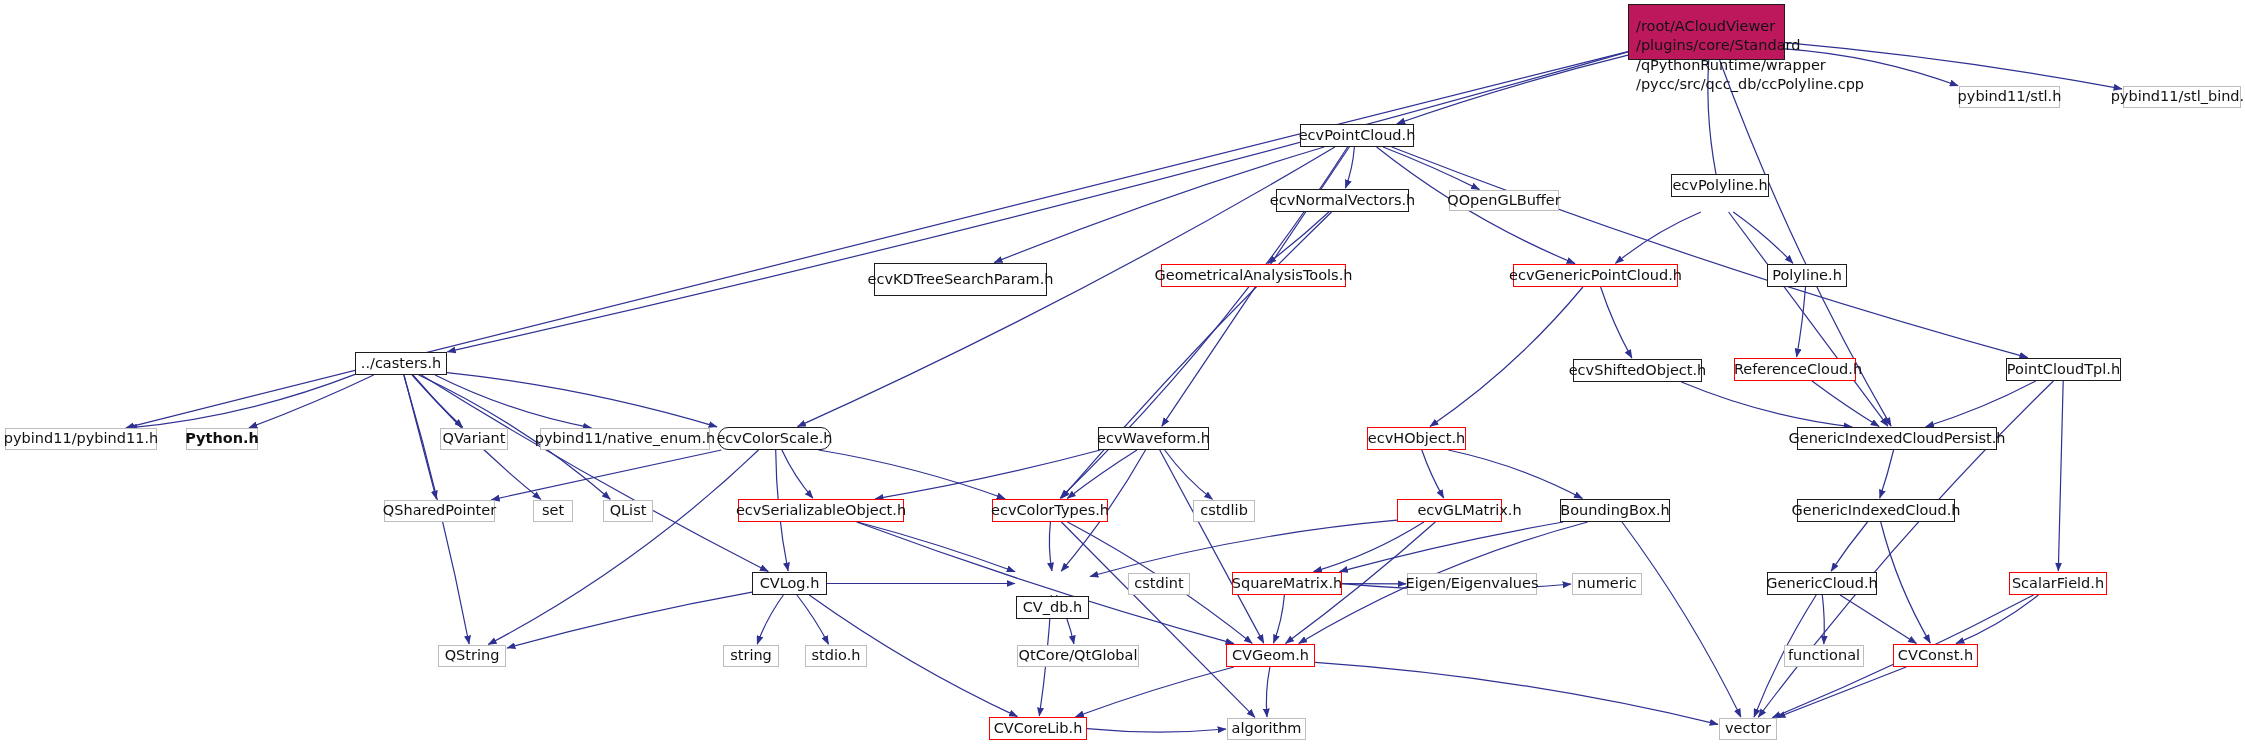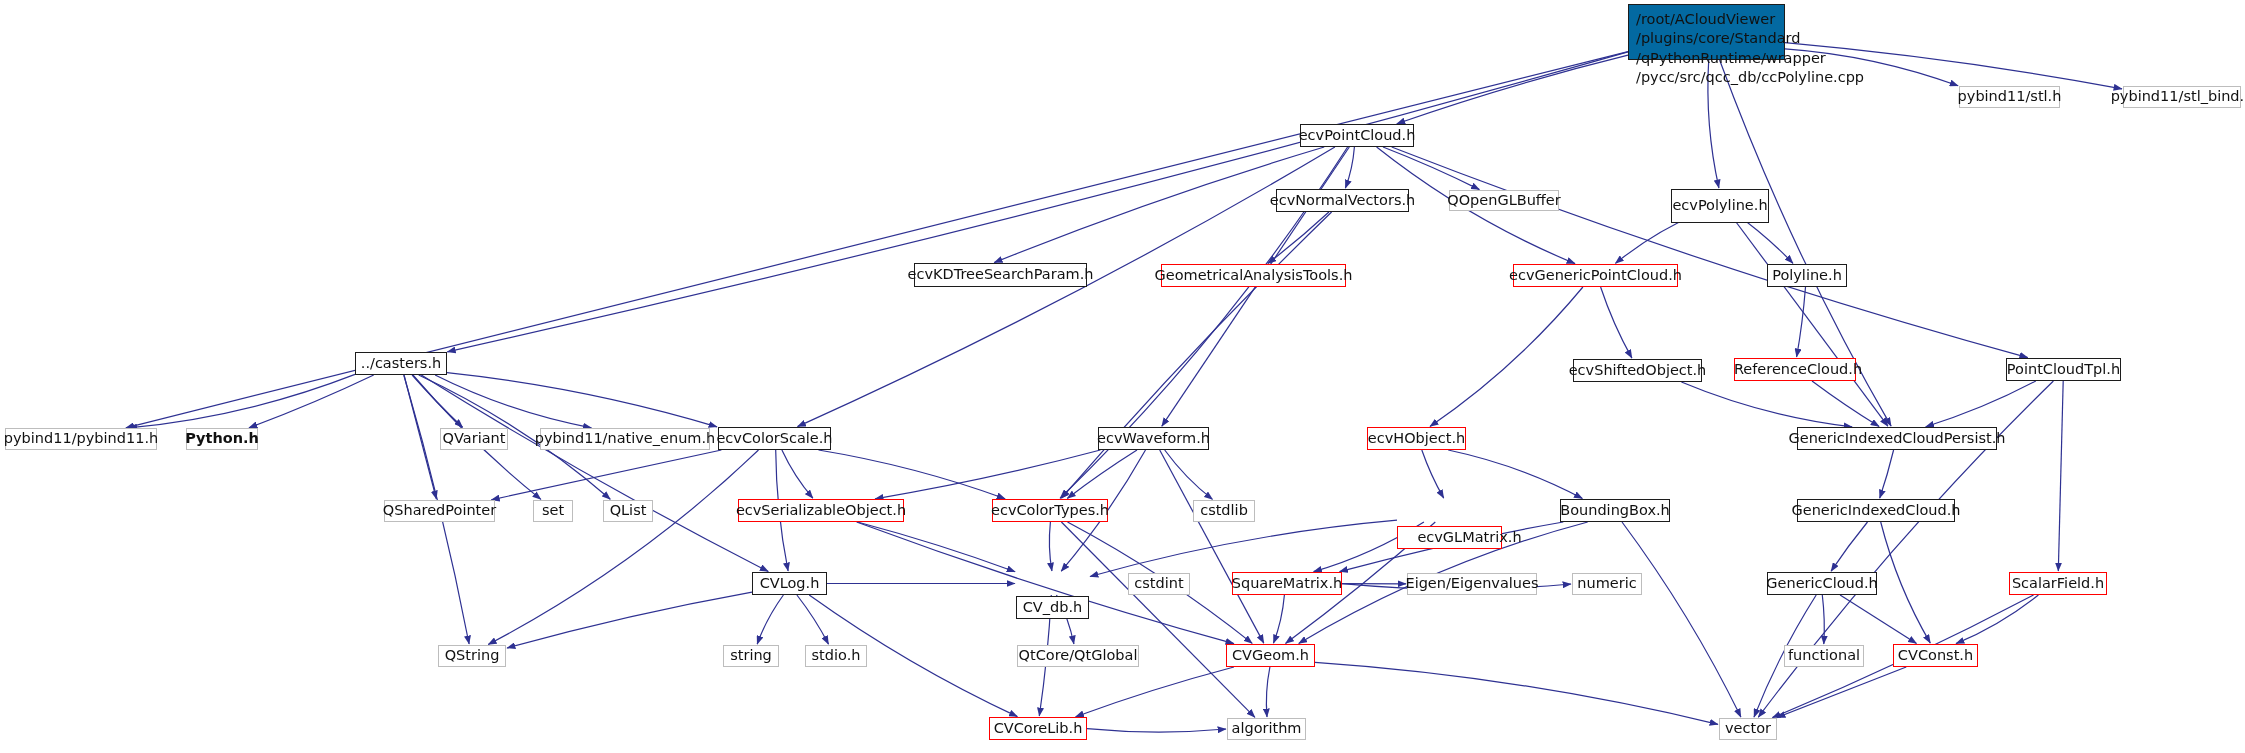--- a/index.html
+++ b/index.html
@@ -5,22 +5,22 @@
   html,body{margin:0;padding:0;background:#ffffff;}
   #stage{position:relative;width:2245px;height:753px;background:#ffffff;overflow:hidden;
          font-family:"DejaVu Sans","Liberation Sans",sans-serif;}
   svg#edges{position:absolute;left:0;top:0;width:2245px;height:753px;}
   .node{position:absolute;box-sizing:border-box;display:flex;align-items:center;
         justify-content:center;background:#ffffff;border:1px solid #bdbdbd;
         font-size:14.5px;color:#111111;line-height:1.18;white-space:nowrap;
         text-align:center;padding:0 6px;}
   .node.hdr{border:1.6px solid #1c1c1c;}
   .node.red{border:1.6px solid #ff0000;text-align:right;}
-  .node.root{border:1.6px solid #1c1c1c;background:#0369a1;
-             white-space:pre;display:block;text-align:left;padding:5px 7px;
+  .node.root{border:1.6px solid #1c1c1c;background:#be185d;
+             white-space:pre;display:block;text-align:left;padding:12px 7px;
              font-size:14.5px;line-height:1.33;}
 </style>
 </head>
 <body>
 
 <div id="stage">
   <svg id="edges" viewBox="0 0 2245 753" xmlns="http://www.w3.org/2000/svg">
     <defs>
       <marker id="ah" markerWidth="9" markerHeight="7" refX="8.4" refY="3.5" orient="auto" markerUnits="userSpaceOnUse">
         <path d="M0,0 L9,3.5 L0,7 z" fill="#2e3192"></path>
@@ -116,44 +116,44 @@
   <div id="node-layer">
       <div class="node root" style="left: 1628px; top: 4px; width: 157px; height: 56px;">/root/ACloudViewer
 /plugins/core/Standard
 /qPythonRuntime/wrapper
 /pycc/src/qcc_db/ccPolyline.cpp</div>
       <div class="node " style="left: 1959px; top: 86px; width: 101px; height: 22px;">pybind11/stl.h</div>
       <div class="node " style="left: 2123px; top: 86px; width: 118px; height: 22px;">pybind11/stl_bind.h</div>
       <div class="node hdr" style="left: 1300px; top: 124px; width: 114px; height: 23px;">ecvPointCloud.h</div>
       <div class="node hdr" style="left: 1276px; top: 189px; width: 133px; height: 23px;">ecvNormalVectors.h</div>
       <div class="node " style="left: 1449px; top: 190px; width: 110px; height: 21px;">QOpenGLBuffer</div>
-      <div class="node hdr" style="left: 1671px; top: 189px; width: 98px; height: 34px;">ecvPolyline.h</div>
-      <div class="node hdr" style="left: 874px; top: 263px; width: 173px; height: 24px; margin-left: 40px;">ecvKDTreeSearchParam.h</div>
+      <div class="node hdr" style="left: 1671px; top: 174px; width: 98px; height: 23px;">ecvPolyline.h</div>
+      <div class="node hdr" style="left: 874px; top: 263px; width: 173px; height: 33px;">ecvKDTreeSearchParam.h</div>
       <div class="node red" style="left: 1161px; top: 264px; width: 185px; height: 23px;">GeometricalAnalysisTools.h</div>
       <div class="node red" style="left: 1513px; top: 264px; width: 165px; height: 23px;">ecvGenericPointCloud.h</div>
       <div class="node hdr" style="left: 1767px; top: 264px; width: 80px; height: 23px;">Polyline.h</div>
       <div class="node hdr" style="left: 1573px; top: 359px; width: 129px; height: 23px;">ecvShiftedObject.h</div>
       <div class="node red" style="left: 1734px; top: 358px; width: 122px; height: 23px; padding-left: 12px;">ReferenceCloud.h</div>
       <div class="node hdr" style="left: 2006px; top: 358px; width: 115px; height: 23px;">PointCloudTpl.h</div>
       <div class="node hdr" style="left: 355px; top: 352px; width: 92px; height: 23px;">../casters.h</div>
       <div class="node " style="left: 5px; top: 428px; width: 152px; height: 22px;">pybind11/pybind11.h</div>
       <div class="node " style="left: 186px; top: 428px; width: 72px; height: 22px; font-weight: bold;">Python.h</div>
       <div class="node " style="left: 440px; top: 428px; width: 68px; height: 22px;">QVariant</div>
       <div class="node " style="left: 540px; top: 428px; width: 170px; height: 22px;">pybind11/native_enum.h</div>
-      <div class="node hdr" style="left: 718px; top: 427px; width: 113px; height: 23px;">ecvColorScale.h</div>
+      <div class="node hdr" style="left: 718px; top: 427px; width: 113px; height: 23px; border-radius: 10px;">ecvColorScale.h</div>
       <div class="node hdr" style="left: 1098px; top: 427px; width: 111px; height: 23px;">ecvWaveform.h</div>
       <div class="node red" style="left: 1367px; top: 427px; width: 99px; height: 23px;">ecvHObject.h</div>
       <div class="node hdr" style="left: 1797px; top: 427px; width: 200px; height: 23px;">GenericIndexedCloudPersist.h</div>
       <div class="node " style="left: 384px; top: 500px; width: 111px; height: 22px;">QSharedPointer</div>
       <div class="node " style="left: 533px; top: 500px; width: 40px; height: 22px;">set</div>
       <div class="node " style="left: 603px; top: 500px; width: 50px; height: 22px;">QList</div>
       <div class="node red" style="left: 738px; top: 499px; width: 166px; height: 23px;">ecvSerializableObject.h</div>
       <div class="node red" style="left: 992px; top: 499px; width: 116px; height: 23px;">ecvColorTypes.h</div>
       <div class="node " style="left: 1193px; top: 500px; width: 62px; height: 22px;">cstdlib</div>
-      <div class="node red" style="left: 1397px; top: 526px; width: 105px; height: 23px; padding-left: 46px;">ecvGLMatrix.h</div>
+      <div class="node red" style="left: 1397px; top: 499px; width: 105px; height: 23px; padding-left: 46px;">ecvGLMatrix.h</div>
       <div class="node hdr" style="left: 1560px; top: 499px; width: 110px; height: 23px;">BoundingBox.h</div>
       <div class="node hdr" style="left: 1797px; top: 499px; width: 158px; height: 23px;">GenericIndexedCloud.h</div>
       <div class="node hdr" style="left: 752px; top: 572px; width: 75px; height: 23px;">CVLog.h</div>
       <div class="node hdr" style="left: 1016px; top: 596px; width: 73px; height: 23px;">CV_db.h</div>
       <div class="node " style="left: 1128px; top: 573px; width: 62px; height: 22px;">cstdint</div>
       <div class="node red" style="left: 1232px; top: 572px; width: 110px; height: 23px;">SquareMatrix.h</div>
       <div class="node " style="left: 1407px; top: 573px; width: 130px; height: 22px;">Eigen/Eigenvalues</div>
       <div class="node " style="left: 1572px; top: 573px; width: 70px; height: 22px;">numeric</div>
       <div class="node hdr" style="left: 1767px; top: 572px; width: 110px; height: 23px;">GenericCloud.h</div>
       <div class="node red" style="left: 2009px; top: 572px; width: 98px; height: 23px;">ScalarField.h</div>

